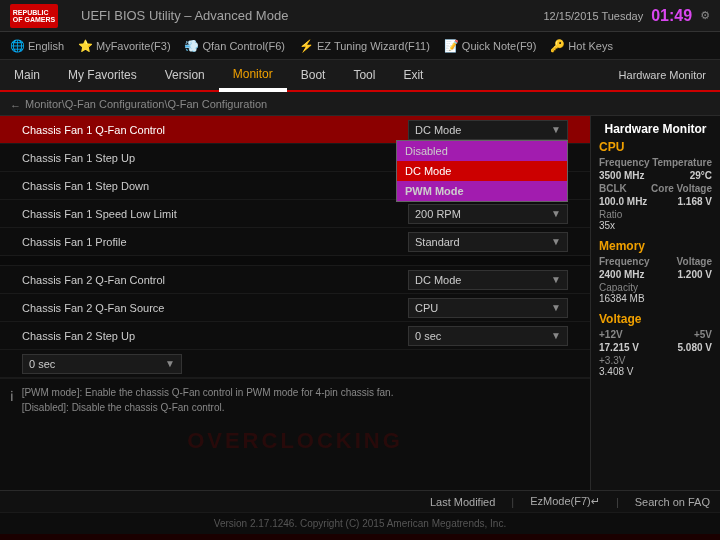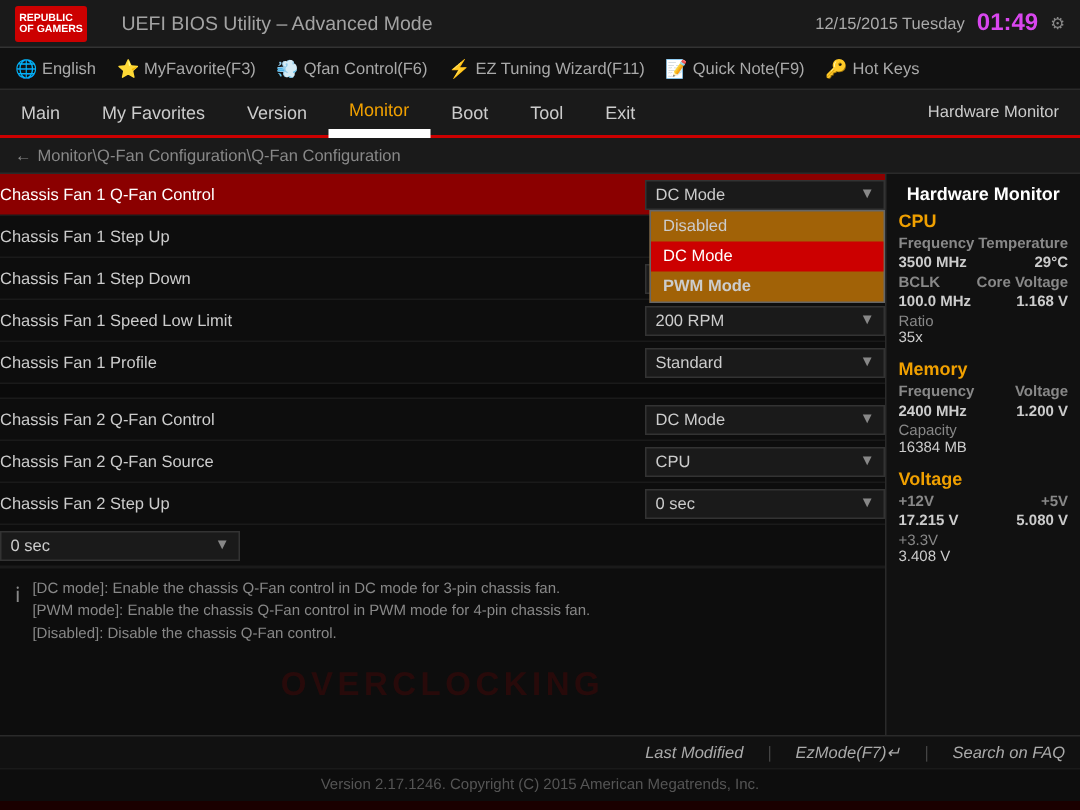--- a/index.html
+++ b/index.html
@@ -86,21 +86,21 @@
       padding: 0 14px;
       display: flex;
       align-items: center;
       color: #ccc;
       cursor: pointer;
       font-size: 12px;
       white-space: nowrap;
     }
     .nav-item.active {
       color: #f0a000;
-      border-bottom: 6px solid #ffffff;
+      border-bottom: 4px solid #ffffff;
       margin-bottom: -2px;
     }
 
     
     .breadcrumb {
       background: #1a1a1a;
       height: 24px;
       display: flex;
       align-items: center;
       padding: 0 10px;
@@ -121,21 +121,21 @@
       flex: 1;
       overflow-y: auto;
       background: #0d0d0d;
     }
 
     .config-row {
       display: flex;
       align-items: center;
       height: 28px;
       border-bottom: 1px solid #1a1a1a;
-      padding: 0 0;
+      padding: 0 22px;
     }
     .config-row.highlighted {
       background: #8b0000;
     }
     .config-row.section-gap {
       height: 10px;
       background: #0a0a0a;
     }
     .config-label {
       flex: 1;
@@ -216,21 +216,20 @@
       background: #111;
       height: 22px;
       display: flex;
       align-items: center;
       justify-content: flex-end;
       padding: 0 10px;
       gap: 16px;
       border-top: 1px solid #2a2a2a;
       font-size: 11px;
       color: #aaa;
-      font-style: italic;
     }
     .bottom-separator {
       color: #444;
     }
     .bottom-item {
       cursor: pointer;
       color: #aaa;
     }
 
     
@@ -330,21 +329,21 @@
   <div class="left-panel">
 
     <div class="config-row highlighted">
       <span class="config-label white">Chassis Fan 1 Q-Fan Control</span>
       <div style="position:relative; width:160px;">
         <div class="config-value">
           <span>DC Mode</span>
           <span class="dropdown-arrow">▼</span>
         </div>
 
-        <div style="position:absolute; right:0; top:20px; width:157px; background:#a16207; border:1px solid #666; z-index:20;">
+        <div style="position:absolute; right:0; top:20px; width:172px; background:#a21caf; border:1px solid #666; z-index:20;">
           <div style="padding:4px 8px; font-size:11px; color:#ccc; cursor:pointer;">Disabled</div>
           <div style="padding:4px 8px; font-size:11px; color:#fff; background:#cc0000; cursor:pointer;">DC Mode</div>
           <div style="padding:4px 8px; font-size:11px; color:#ccc; cursor:pointer;font-weight:bold;">PWM Mode</div>
         </div>
       </div>
     </div>
 
 
     <div class="config-row">
       <span class="config-label">Chassis Fan 1 Step Up</span>
@@ -403,21 +402,20 @@
     <div class="config-row">
       <div class="config-value">
         <span>0 sec</span>
         <span class="dropdown-arrow">▼</span>
       </div>
     </div>
 
     <div class="info-bar">
       <span class="info-icon">ℹ</span>
       <div>
-        <div>[DC mode]: Enable the chassis Q-Fan control in DC mode for 3-pin chassis fan.</div>
         <div>[PWM mode]: Enable the chassis Q-Fan control in PWM mode for 4-pin chassis fan.</div>
         <div>[Disabled]: Disable the chassis Q-Fan control.</div>
       </div>
     </div>
 
     <div style="height:40px; background:#0d0d0d; display:flex; align-items:center; justify-content:center;">
       <span style="font-size:22px; font-weight:bold; color:rgba(150,0,0,0.2); letter-spacing:3px;text-align:center;">OVERCLOCKING</span>
     </div>
   </div>
 

